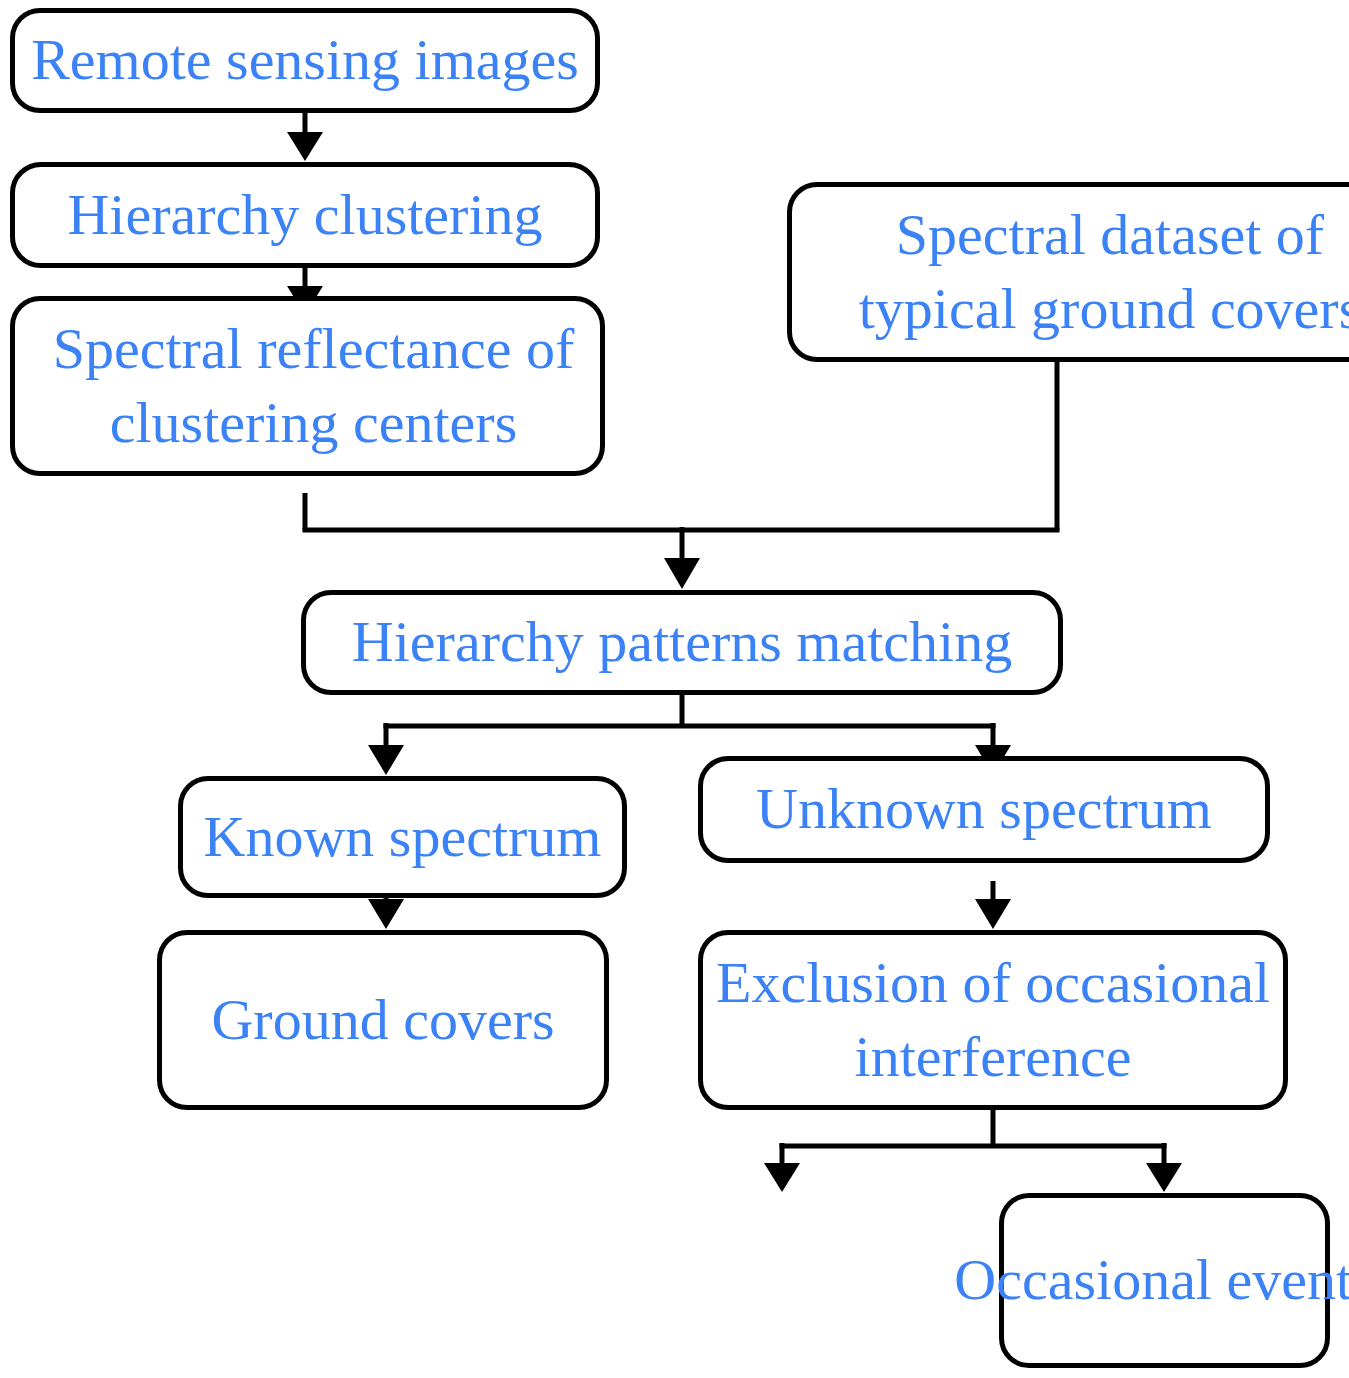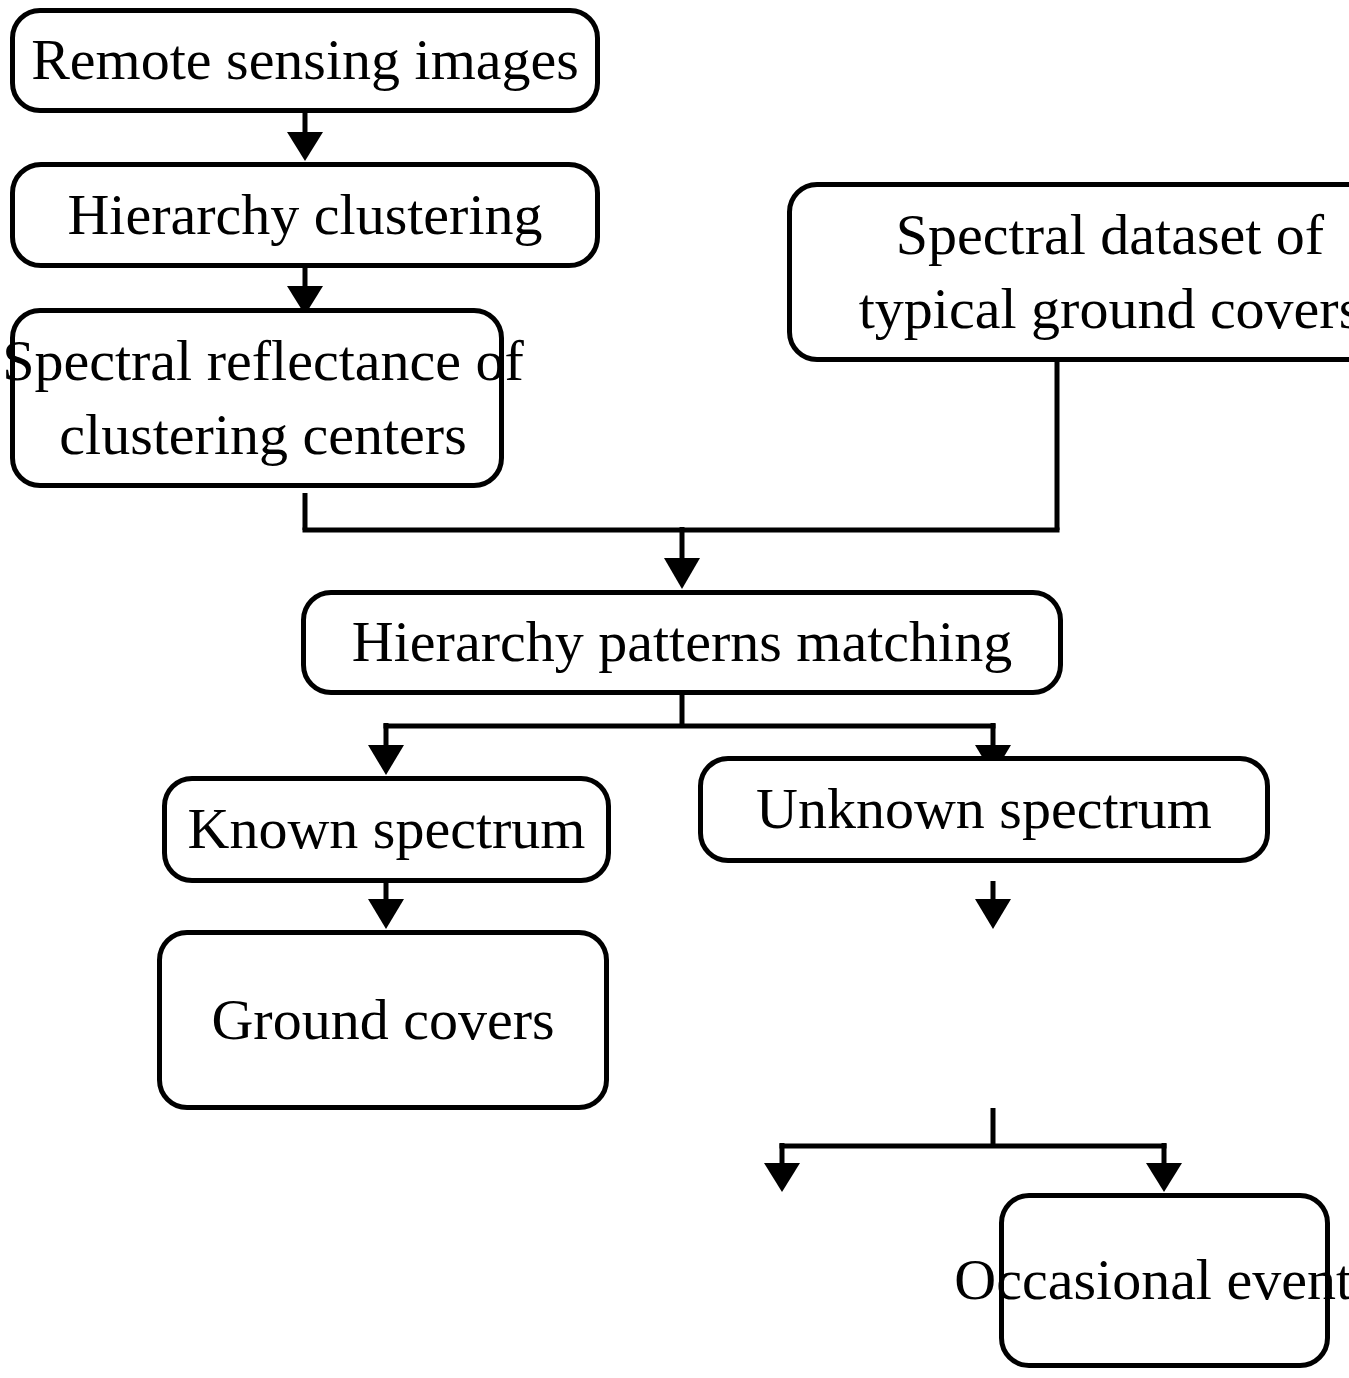--- a/index.html
+++ b/index.html
@@ -39,29 +39,29 @@
     background: #ffffff;
     display: flex;
     align-items: center;
     justify-content: center;
     text-align: center;
   }
   .label {
     font-size: 58px;
     line-height: 1.28;
     white-space: pre;
-    color: #000000;
+    color: #3b82f6;
   }
   
   #n-remote      { left: 10px;  top: 8px;    width: 590px; height: 105px; }
   #n-hierarchy   { left: 10px;  top: 162px;  width: 590px; height: 106px; border-radius: 31px; }
-  #n-reflectance { left: 10px;  top: 308px;  width: 494px; height: 180px; padding-left: 12px; }
+  #n-reflectance { left: 10px;  top: 296px;  width: 595px; height: 180px; padding-left: 12px; }
   #n-dataset     { left: 787px; top: 182px;  width: 646px; height: 180px; }
   #n-matching    { left: 301px; top: 590px;  width: 762px; height: 105px; }
-  #n-known       { left: 162px; top: 776px;  width: 449px; height: 107px; }
+  #n-known       { left: 178px; top: 776px;  width: 449px; height: 122px; }
   #n-unknown     { left: 698px; top: 756px;  width: 572px; height: 107px; }
   #n-ground      { left: 157px; top: 930px;  width: 452px; height: 180px; }
   #n-exclusion   { left: 698px; top: 930px;  width: 590px; height: 180px; }
   #n-cloudy      { left: 588px; top: 1193px; width: 389px; height: 172px; }
   #n-occasional  { left: 999px; top: 1193px; width: 331px; height: 175px; }
 </style>
 </head>
 <body>
 
 <div id="canvas">
@@ -142,19 +142,23 @@
   </div>
 
   <div class="node" id="n-unknown">
     <span class="label">Unknown spectrum</span>
   </div>
 
   <div class="node" id="n-ground">
     <span class="label">Ground covers</span>
   </div>
 
+  <div class="node" id="n-exclusion">
+    <span class="label">Exclusion of occasional
+interference</span>
+  </div>
 
 
   <div class="node" id="n-occasional">
     <span class="label">Occasional events</span>
   </div>
 
 </div>
 
 </body></html>

